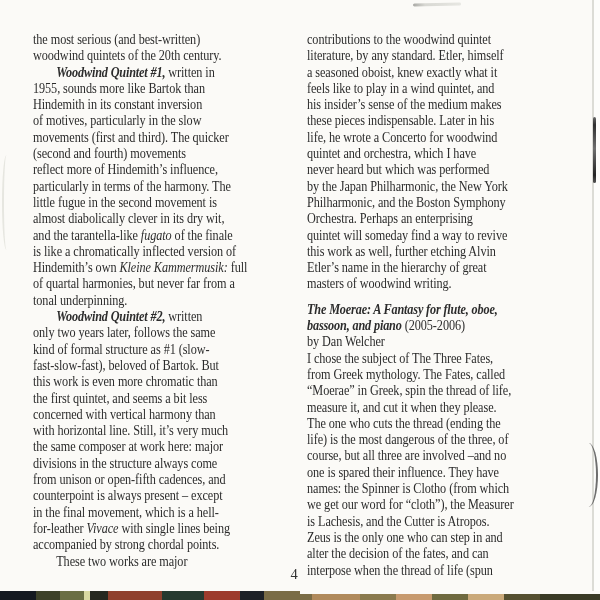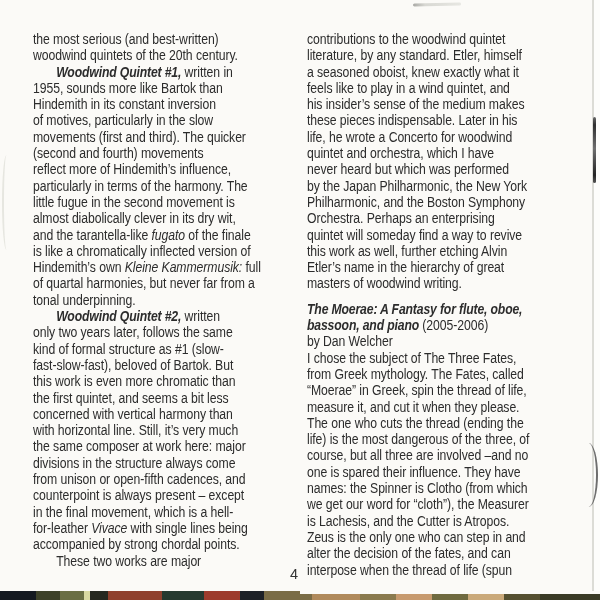--- a/index.html
+++ b/index.html
@@ -4,21 +4,21 @@
 <style>
   html,body{margin:0;padding:0;}
   body{
     width:600px;height:600px;
     background:#fbfaf7;
     font-family:"Liberation Sans", sans-serif;
     color:#2c2c2c;
     position:relative;
     overflow:hidden;
   }
-  .page{position:absolute;inset:0;}
+  .page{position:absolute;inset:0;font-family:Liberation Serif, serif;}
   .col{
     position:absolute;top:31px;
     font-size:15.3px;line-height:16.3px;letter-spacing:-0.1px;
     white-space:nowrap;
     transform:scaleX(0.80);
     transform-origin:0 0;
   }
   .col-left{left:33px;width:316px;}
   .col-right{left:307px;width:324px;}
   .line{height:16.3px;}

